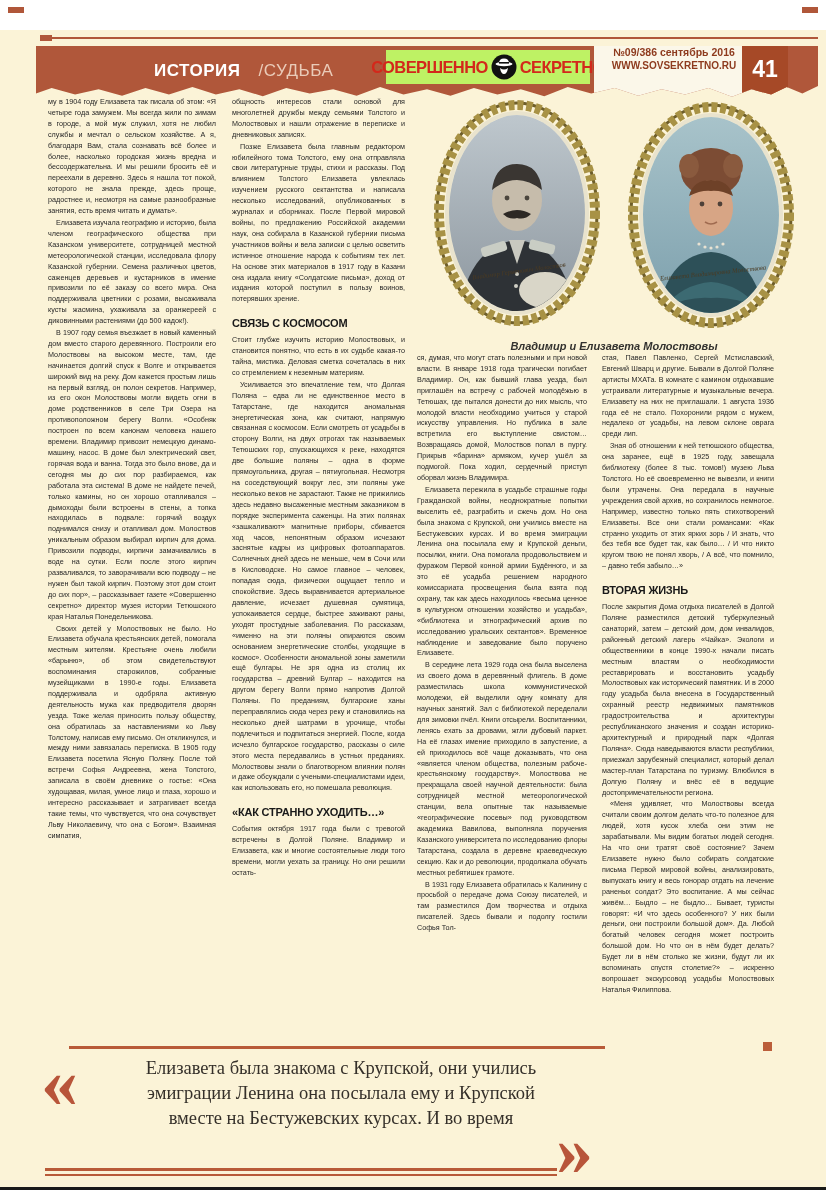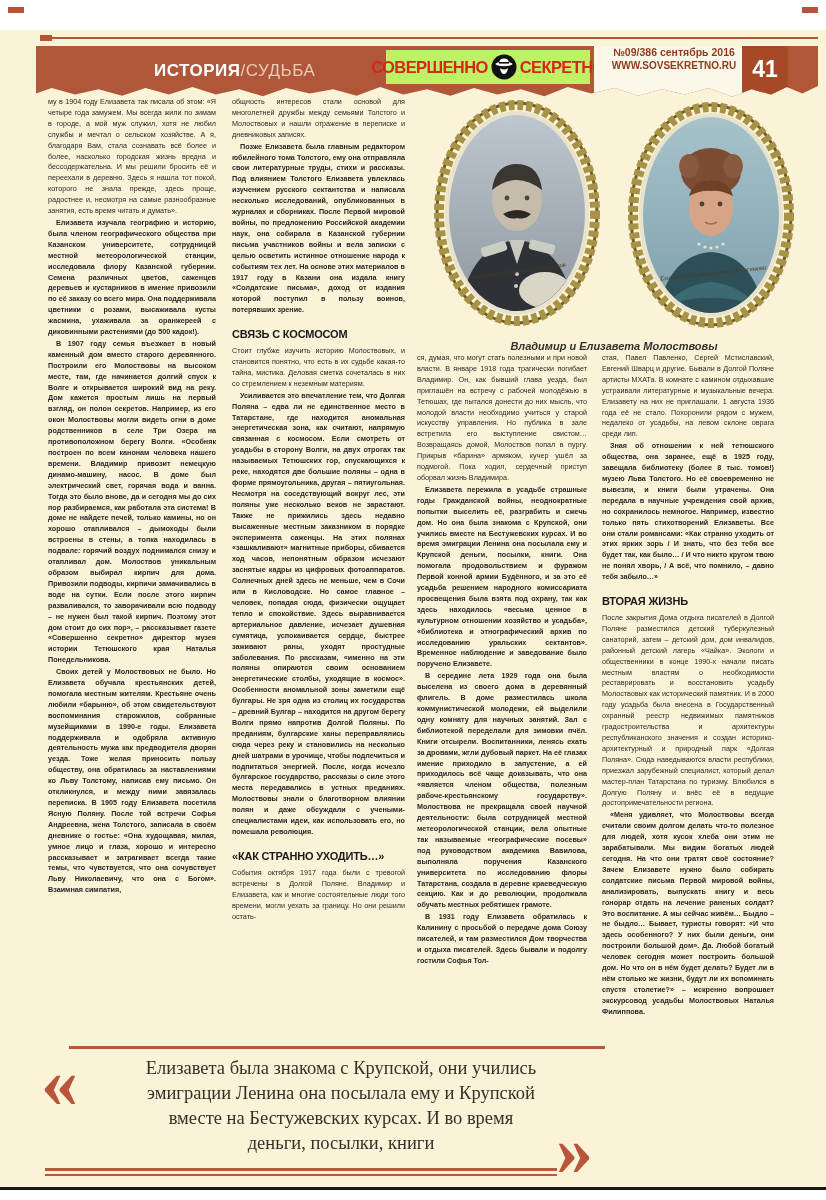--- a/index.html
+++ b/index.html
@@ -8,37 +8,37 @@
   .paper{position:absolute;left:0;top:30px;width:826px;height:1158px;background:#fbf3d7;}
   .corner-dash{position:absolute;height:6px;width:16px;background:#b0573a;top:7px;}
   .top-rule{position:absolute;left:40px;top:37px;width:778px;height:2px;background:#b0573a;}
   .top-rule-thick{position:absolute;left:40px;top:35px;width:12px;height:6px;background:#b0573a;}
 
   
   .band{position:absolute;left:36px;top:46px;width:782px;height:54px;background:#b0573a;
         clip-path:polygon(0 0,100% 0,100% 74%,98% 88%,96% 76%,94% 90%,91.5% 80%,89% 94%,86% 78%,83% 90%,80% 80%,77% 92%,74% 78%,71% 88%,68% 76%,65% 93%,62% 80%,59% 90%,56% 78%,53% 92%,50% 80%,47% 90%,44% 76%,41% 92%,38% 80%,35% 88%,32% 78%,29% 93%,26% 80%,23% 90%,20% 76%,17% 90%,14% 78%,11% 92%,8% 80%,5% 90%,2% 78%,0 88%);}
   .section-label{position:absolute;left:118px;top:15px;font-size:17px;letter-spacing:.5px;}
   .section-label .b{color:#ffffff;font-weight:bold;}
-  .section-label .l{color:#eacbb8;font-weight:normal;}
+  .section-label .l{color:#eacbb8;font-weight:normal;padding-left:18px;}
   .logo-box{position:absolute;left:350px;top:4px;width:204px;height:34px;background:#bef264;
             display:flex;align-items:center;justify-content:center;gap:3px;
             color:#d3281b;font-weight:bold;font-size:16.5px;letter-spacing:-0.6px;}
   .logo-emblem{width:26px;height:26px;flex:0 0 auto;}
   .issue-box{position:absolute;left:558px;top:0;width:160px;height:54px;background:#fbf7e9;
              color:#8e3b1e;text-align:center;box-sizing:border-box;}
   .issue-box .i1{font-size:10.5px;font-weight:bold;}
   .issue-box .i2{font-size:10px;font-weight:bold;margin-top:2px;}
   .pageno{position:absolute;left:706px;top:0;width:46px;height:54px;background:#a64927;
           color:#ffffff;font-size:23px;font-weight:bold;text-align:center;line-height:46px;}
 
   
   .col{position:absolute;overflow:hidden;color:#272727;font-size:7.2px;line-height:10.9px;
        text-align:justify;}
   .col p{margin:0 0 1px 0;}
-  .col p.ind{text-indent:8px;font-weight:bold;}
+  .col p.ind{text-indent:8px;}
   .col h3{font-size:11px;line-height:12px;margin:12px 0 6px 0;color:#191919;
           letter-spacing:-0.2px;font-weight:bold;}
   #col1{left:48px;top:97px;width:168px;height:948px;}
   #col2{left:232px;top:97px;width:173px;height:950px;}
   #col3{left:417px;top:353px;width:170px;height:696px;}
   #col4{left:602px;top:353px;width:172px;height:700px;}
 
   
   .photos{position:absolute;left:423px;top:90px;width:382px;height:262px;}
   .oval{position:absolute;width:176px;height:238px;}
@@ -206,20 +206,19 @@
     <div class="photo-caption">Владимир и Елизавета Молоствовы</div>
   </div>
 
   <aside class="pullquote">
     <div class="pq-topline"></div>
     <div class="pq-mark pq-open">«</div>
     <div class="pq-text">
       <div>Елизавета была знакома с Крупской, они учились</div>
       <div>эмиграции Ленина она посылала ему и Крупской</div>
       <div>вместе на Бестужевских курсах. И во время</div>
-      <div>деньги, посылки, книги</div>
     </div>
     <div class="pq-botline"></div>
     <div class="pq-mark pq-close">»</div>
   </aside>
 
   <div class="bottom-rule"></div>
 </div>
 
 </body></html>

